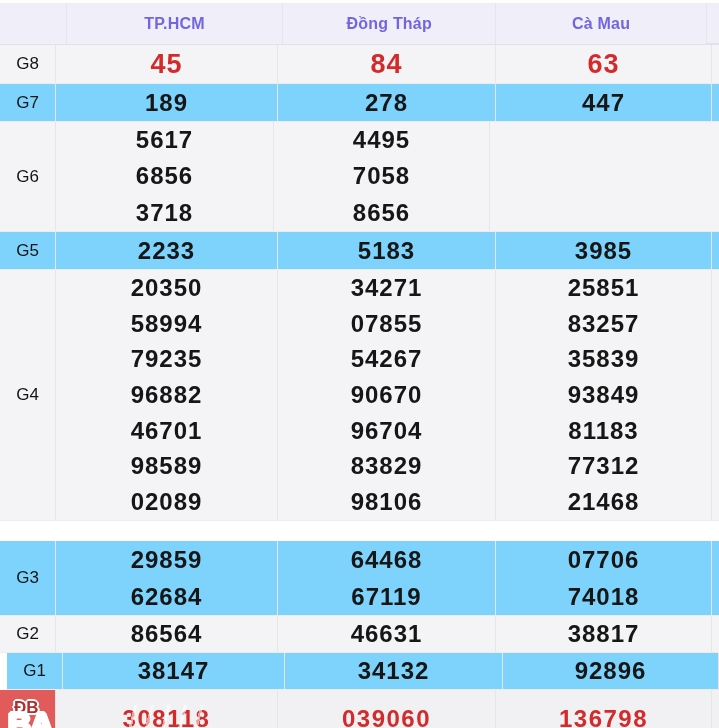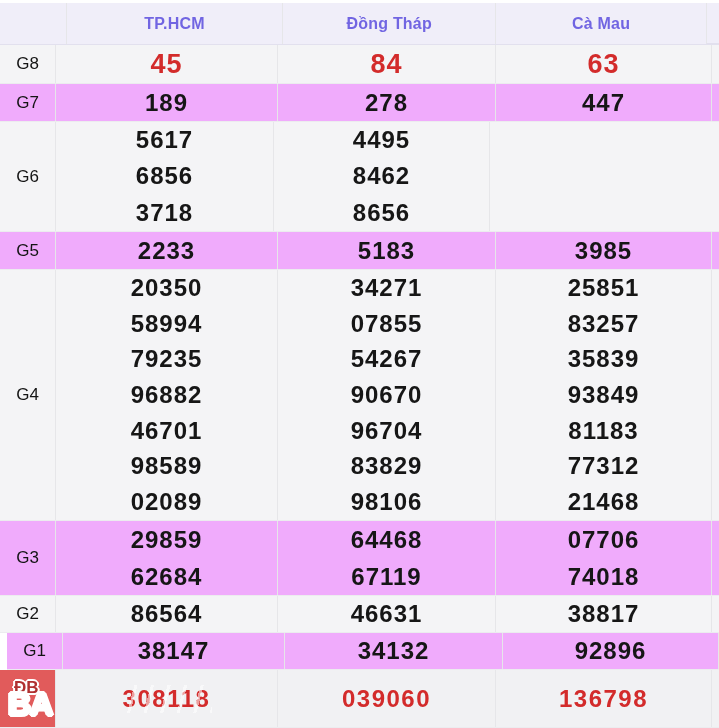--- a/index.html
+++ b/index.html
@@ -10,21 +10,21 @@
     font-family:"Liberation Sans","DejaVu Sans",sans-serif;
     overflow:hidden;
   }
   .table{position:absolute;top:3px;left:0;width:719px;}
   .row{
     display:flex;box-sizing:border-box;width:719px;
     border-bottom:1px solid #ececef;
   }
   .bg-header{background:#f0eef9;border-bottom:1px solid #e2e0ee;padding-left:12px;}
   .bg-gray{background:#f4f4f6;}
-  .bg-white{background:#f0abfc;}
+  .bg-white{background:#7dd3fc;}
   .bg-db{background:#f1f1f3;}
   .cell{box-sizing:border-box;display:flex;flex-direction:column;justify-content:space-around;align-items:center;}
   .label-cell{width:55px;justify-content:center;}
   .val-cell{border-left:1px solid #e6e6e9;}
   .val-1{width:222px;}
   .val-2{width:218px;}
   .val-3{width:216px;}
   .edge{width:8px;border-left:1px solid #e6e6e9;box-sizing:border-box;}
   .hdr-text{
     font-size:16px;font-weight:700;color:#7165e2;letter-spacing:.2px;
@@ -113,21 +113,21 @@
           <div class="cell label-cell">
             <span class="row-label">G6</span>
           </div>
           <div class="cell val-cell val-2">
             <div class="num">5617</div>
             <div class="num">6856</div>
             <div class="num">3718</div>
           </div>
           <div class="cell val-cell val-3">
             <div class="num">4495</div>
-            <div class="num">8462</div>
+            <div class="num">7058</div>
             <div class="num">8656</div>
           </div>
           <div class="edge bg-gray"></div>
         </div>
         <div class="row bg-white" style="height: 38px;">
           <div class="cell label-cell">
             <span class="row-label">G5</span>
           </div>
           <div class="cell val-cell val-1">
             <div class="num">2233</div>
@@ -166,21 +166,21 @@
             <div class="num">25851</div>
             <div class="num">83257</div>
             <div class="num">35839</div>
             <div class="num">93849</div>
             <div class="num">81183</div>
             <div class="num">77312</div>
             <div class="num">21468</div>
           </div>
           <div class="edge bg-gray"></div>
         </div>
-        <div class="row bg-white" style="height: 75px;">
+        <div class="row bg-white" style="height: 75px; margin-top: 20px;">
           <div class="cell label-cell">
             <span class="row-label">G3</span>
           </div>
           <div class="cell val-cell val-1">
             <div class="num">29859</div>
             <div class="num">62684</div>
           </div>
           <div class="cell val-cell val-2">
             <div class="num">64468</div>
             <div class="num">67119</div>

